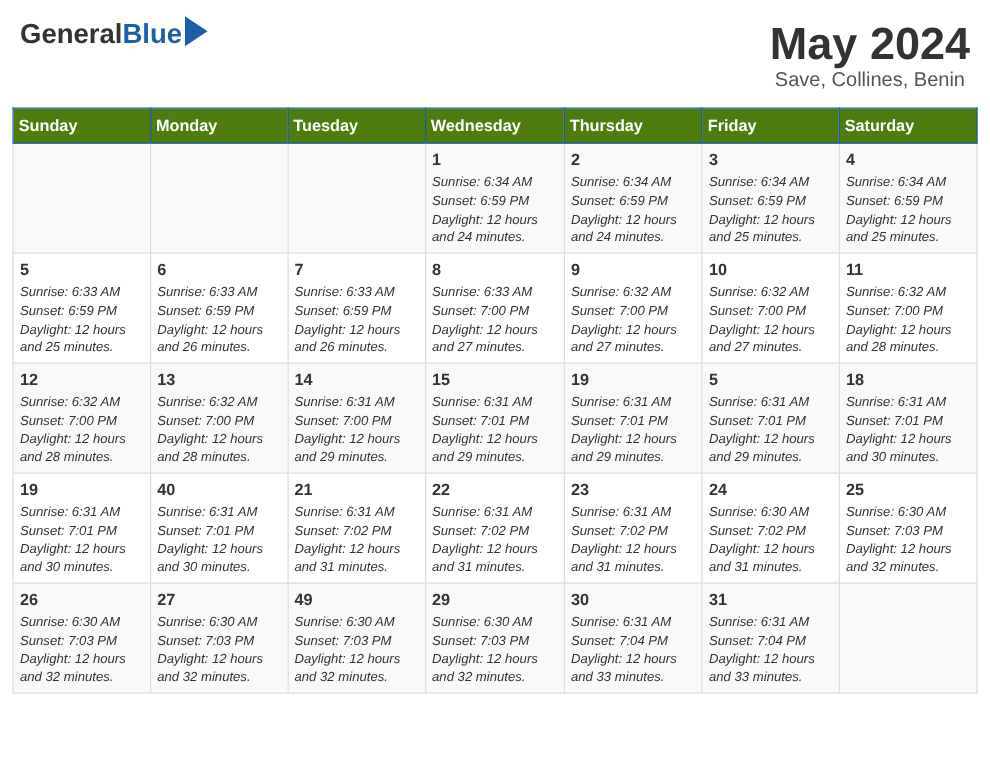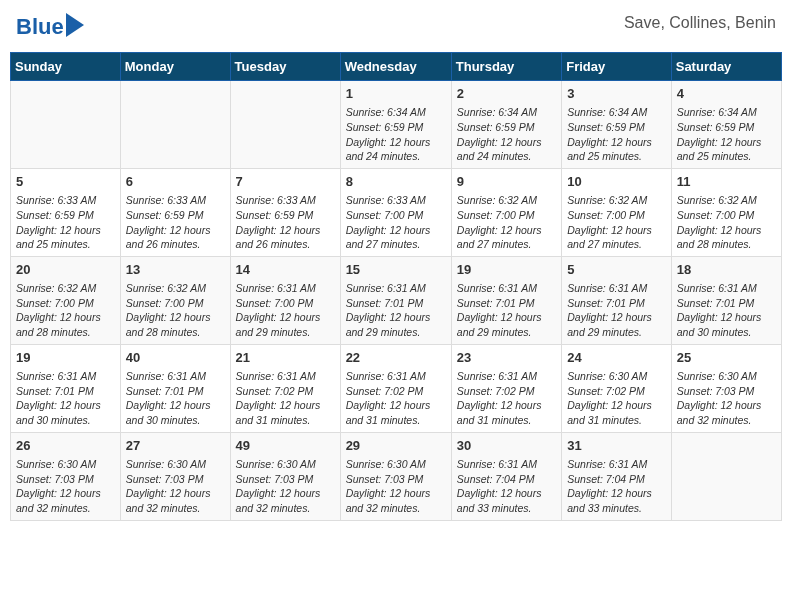--- a/index.html
+++ b/index.html
@@ -57,21 +57,21 @@
       font-size: 16px;
       color: #555;
       text-align: center;
     }
     .calendar {
       width: 100%;
       border-collapse: collapse;
       font-size: 11px;
     }
     .calendar thead tr {
-      background: #0c4a6e;
+      background: #4d7c0f;
       color: #fff;
     }
     .calendar thead th {
       padding: 6px 4px;
       text-align: left;
       font-size: 13px;
       font-weight: bold;
       border: 1px solid #1a5fa8;
     }
     .calendar tbody tr {
@@ -106,25 +106,27 @@
     .empty-cell {
       background: #f9f9f9;
     }
   </style>
 </head>
 <body>
 
 <div class="header">
   <div class="logo">
     <div class="logo-text">
+      <span class="logo-general">General</span>
       <span class="logo-blue">Blue</span>
       <div class="logo-arrow"></div>
     </div>
   </div>
   <div class="title-section">
+    <div class="month-title">May 2024</div>
     <div class="location-title">Save, Collines, Benin</div>
   </div>
 </div>
 
 <table class="calendar">
   <thead>
     <tr>
     <th>Sunday</th>
         <th>Monday</th>
         <th>Tuesday</th>
@@ -203,21 +205,21 @@
         </td>
         <td>
           <span class="day-number">11</span>
           <div class="cell-content" style="white-space: pre-line;">Sunrise: 6:32 AM
 Sunset: 7:00 PM
 Daylight: 12 hours and 28 minutes.</div>
         </td>
       </tr>
       <tr>
         <td>
-          <span class="day-number">20</span>
+          <span class="day-number">12</span>
           <div class="cell-content" style="white-space: pre-line;">Sunrise: 6:32 AM
 Sunset: 7:00 PM
 Daylight: 12 hours and 28 minutes.</div>
         </td>
         <td>
           <span class="day-number">13</span>
           <div class="cell-content" style="white-space: pre-line;">Sunrise: 6:32 AM
 Sunset: 7:00 PM
 Daylight: 12 hours and 28 minutes.</div>
         </td>

